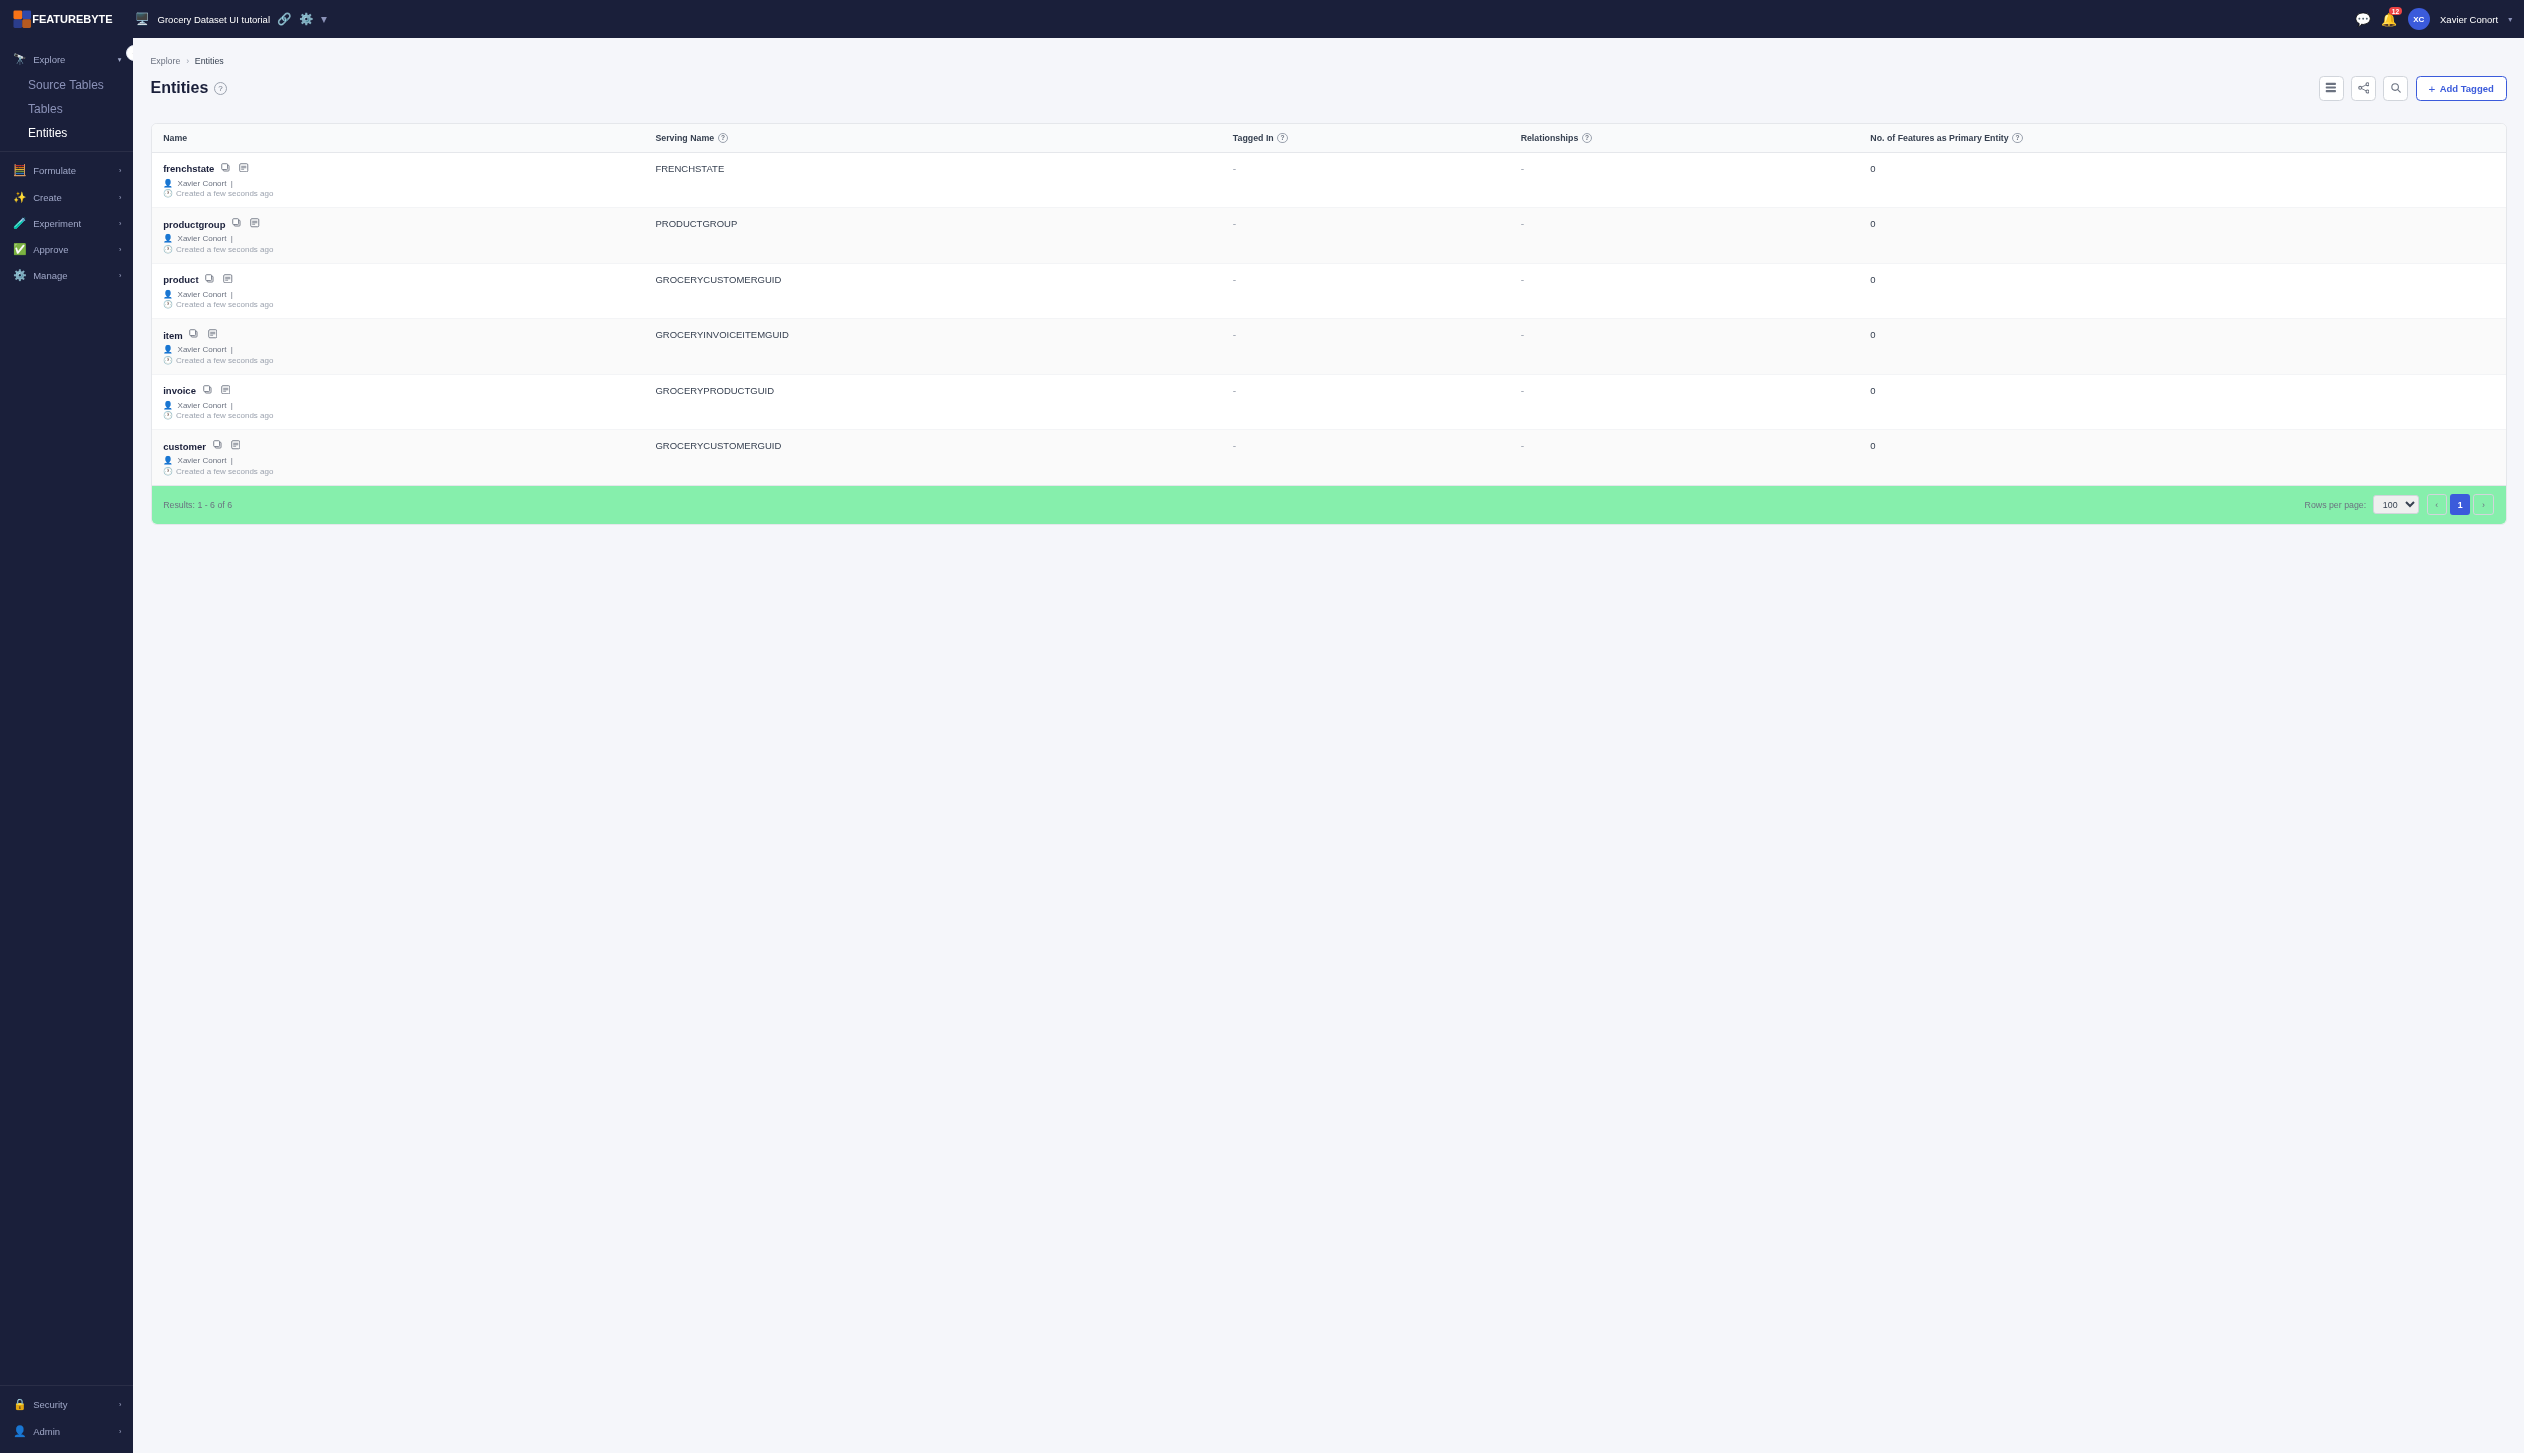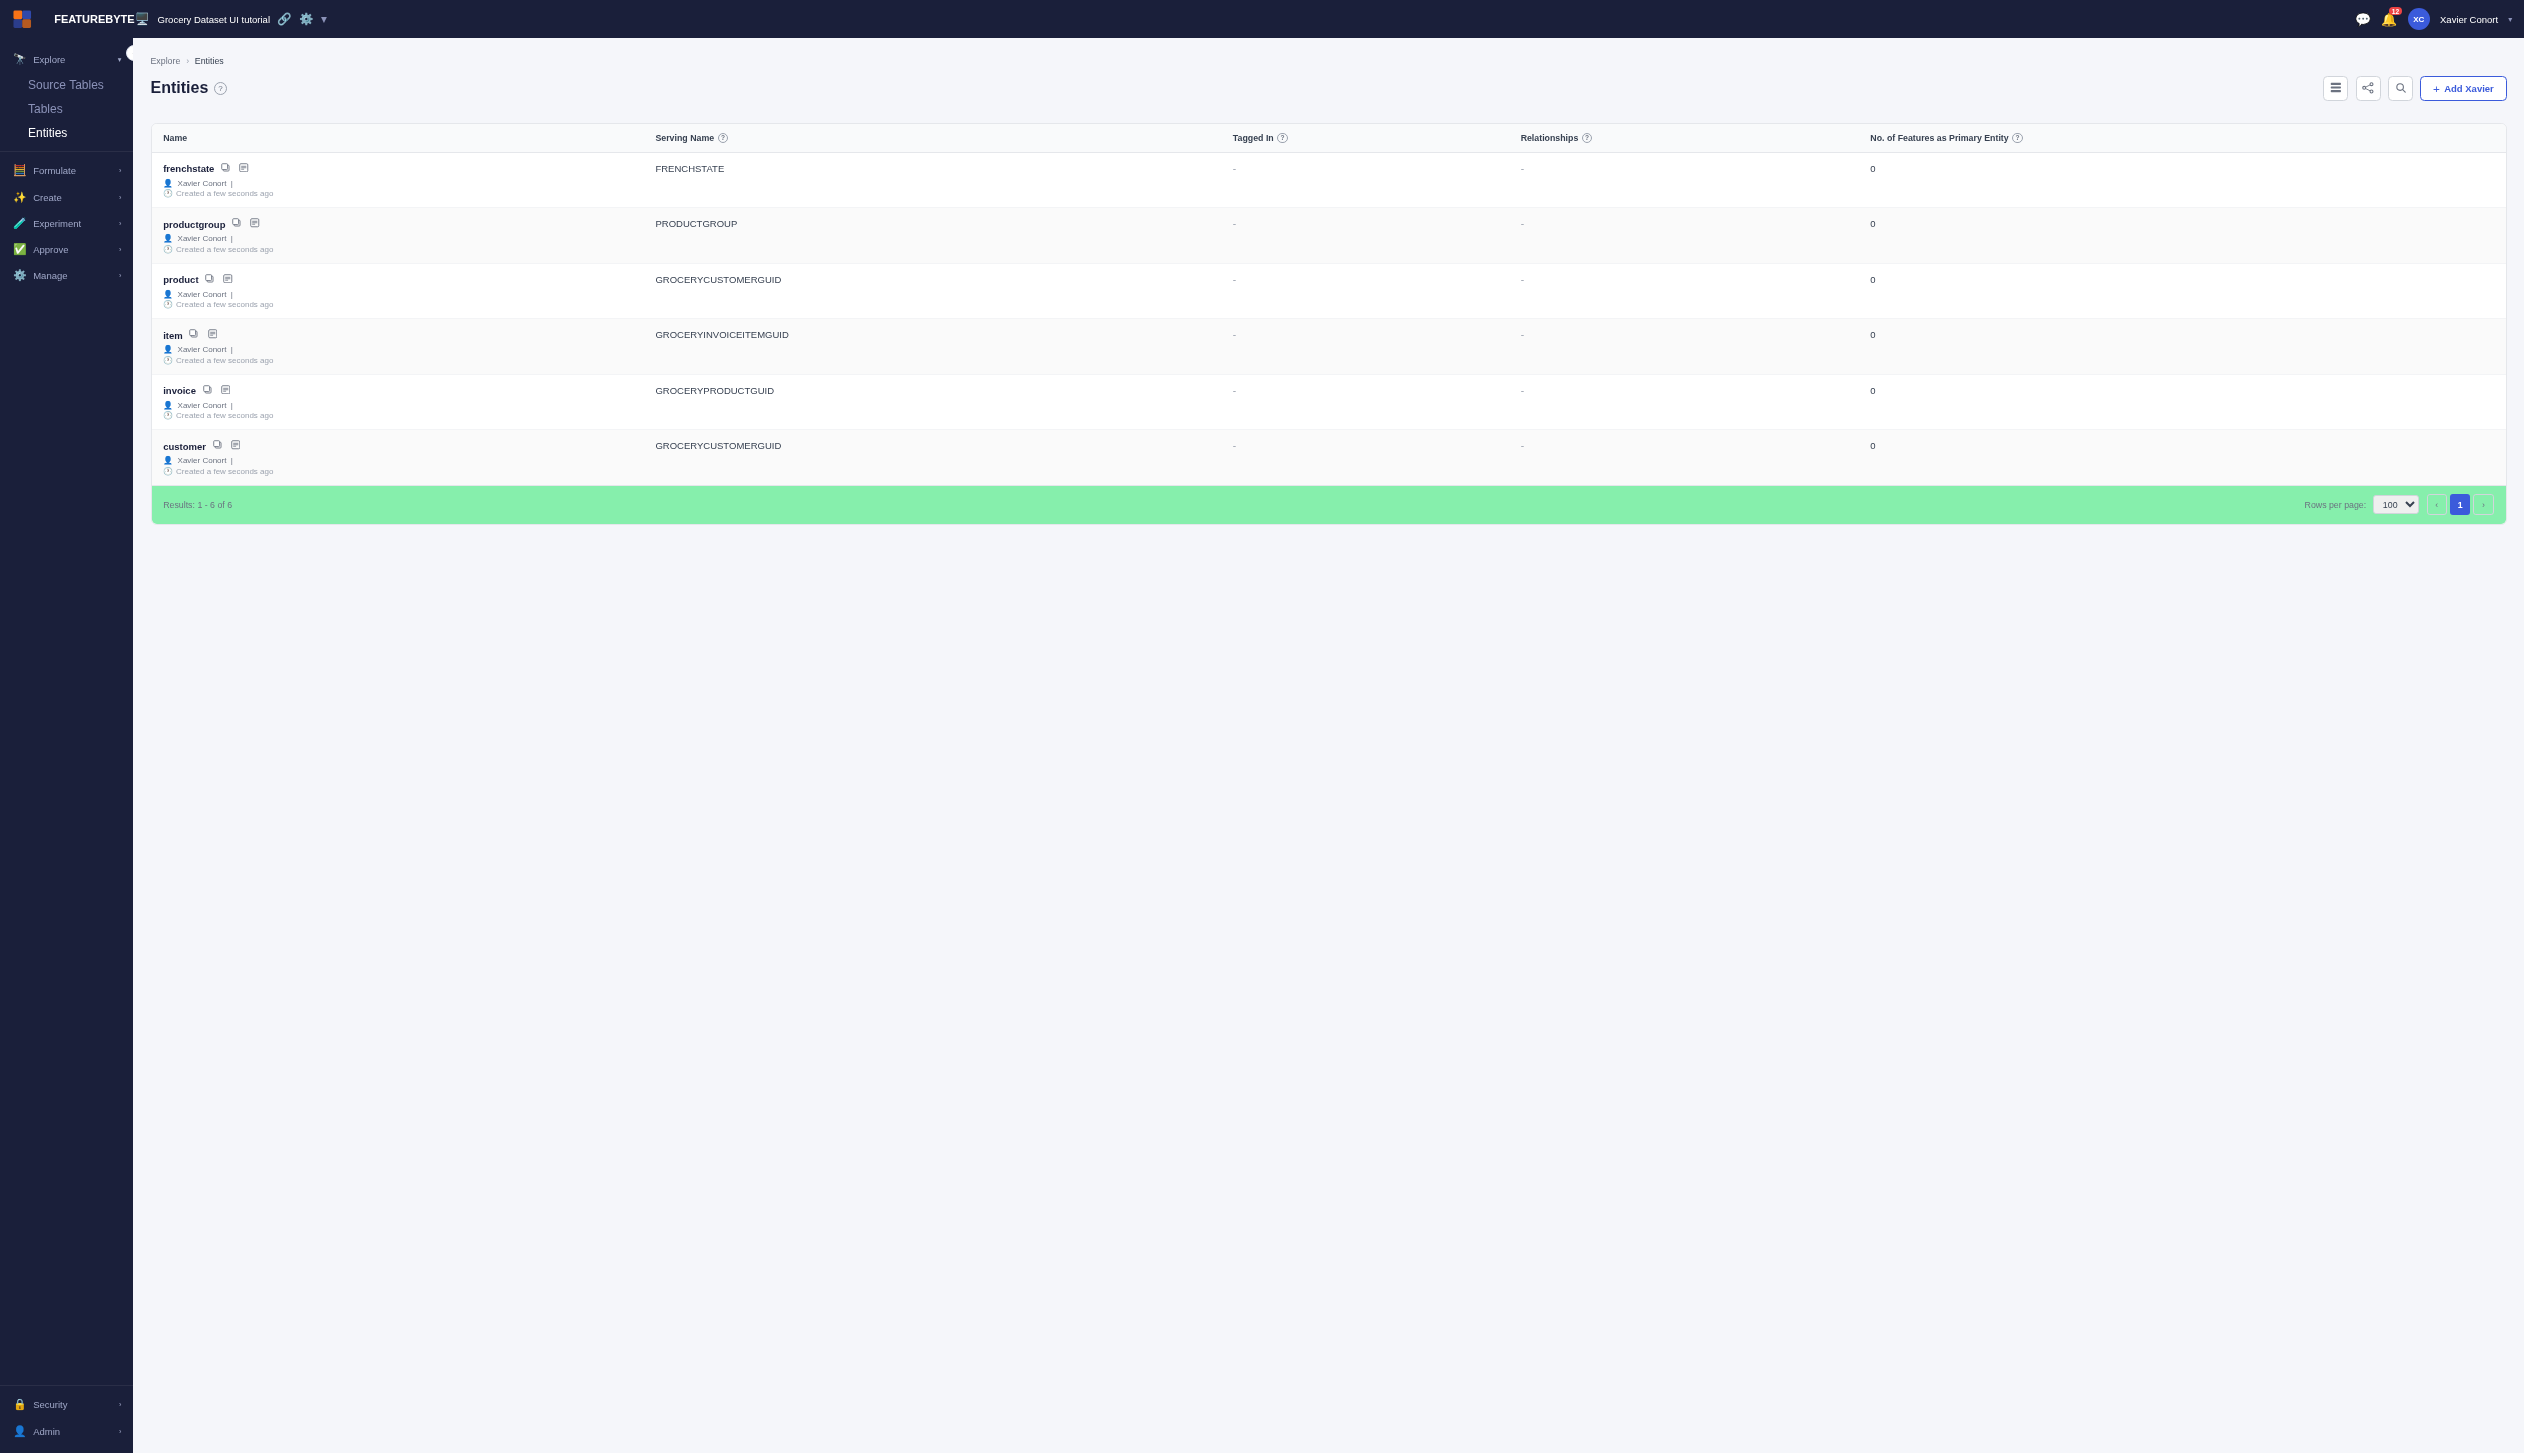--- a/index.html
+++ b/index.html
@@ -12,21 +12,21 @@
       display: flex;
       align-items: center;
       padding: 0 11.7px;
       position: fixed;
       top: 0; left: 0; right: 0;
       z-index: 100;
     }
     .topnav-logo {
       display: flex;
       align-items: center;
-      gap: 22px;
+      gap: 0;
       color: white;
       font-weight: 700;
       font-size: 11px;
       width: 124px;
     }
     .logo-icon {
       width: 20.5px;
       height: 20.5px;
     }
     .topnav-project {
@@ -521,21 +521,21 @@
           </svg>
         </button>
         <button class="icon-action-btn" title="Search">
           <svg width="11.7" height="11.7" viewBox="0 0 16 16" fill="none">
             <circle cx="7" cy="7" r="4.5" stroke="#6b7280" stroke-width="1.5"></circle>
             <line x1="10.5" y1="10.5" x2="14" y2="14" stroke="#6b7280" stroke-width="1.5" stroke-linecap="round"></line>
           </svg>
         </button>
         <button class="add-entity-btn">
           <span style="font-size:11.7px;font-weight:400;">+</span>
-          <span>Add Xavier</span>
+          <span>Add Tagged</span>
         </button>
       </div>
     </div>
 
     <div class="table-wrapper">
       <table>
         <thead>
           <tr>
             <th>
               <div class="col-header">

